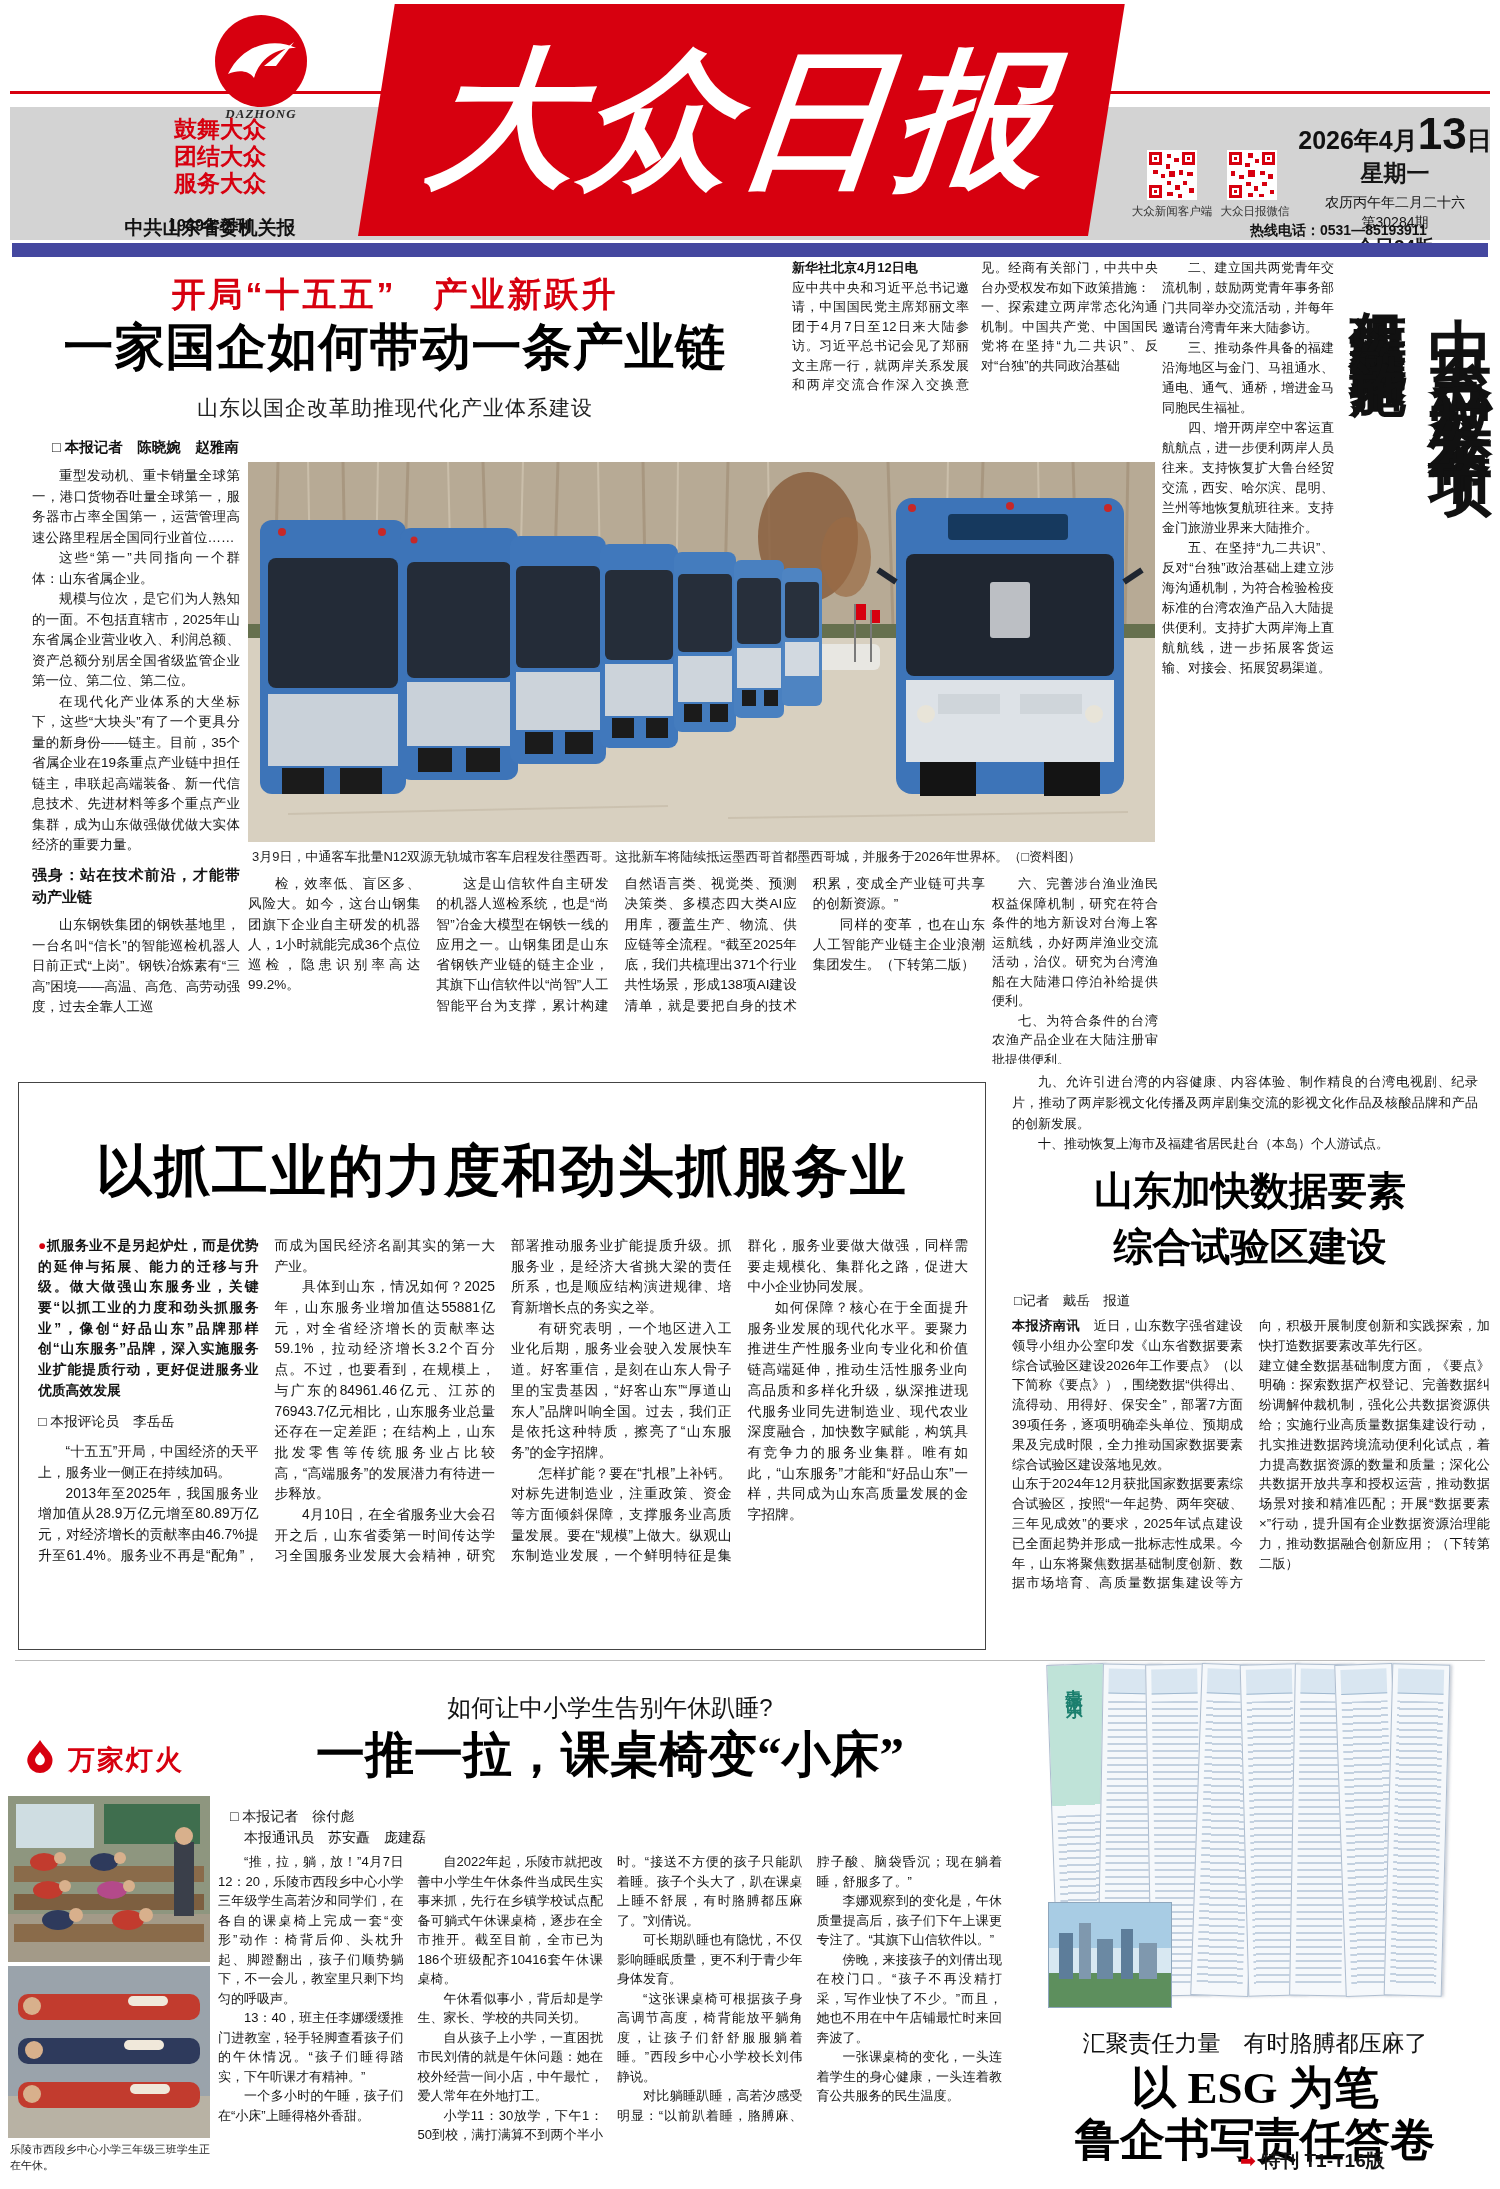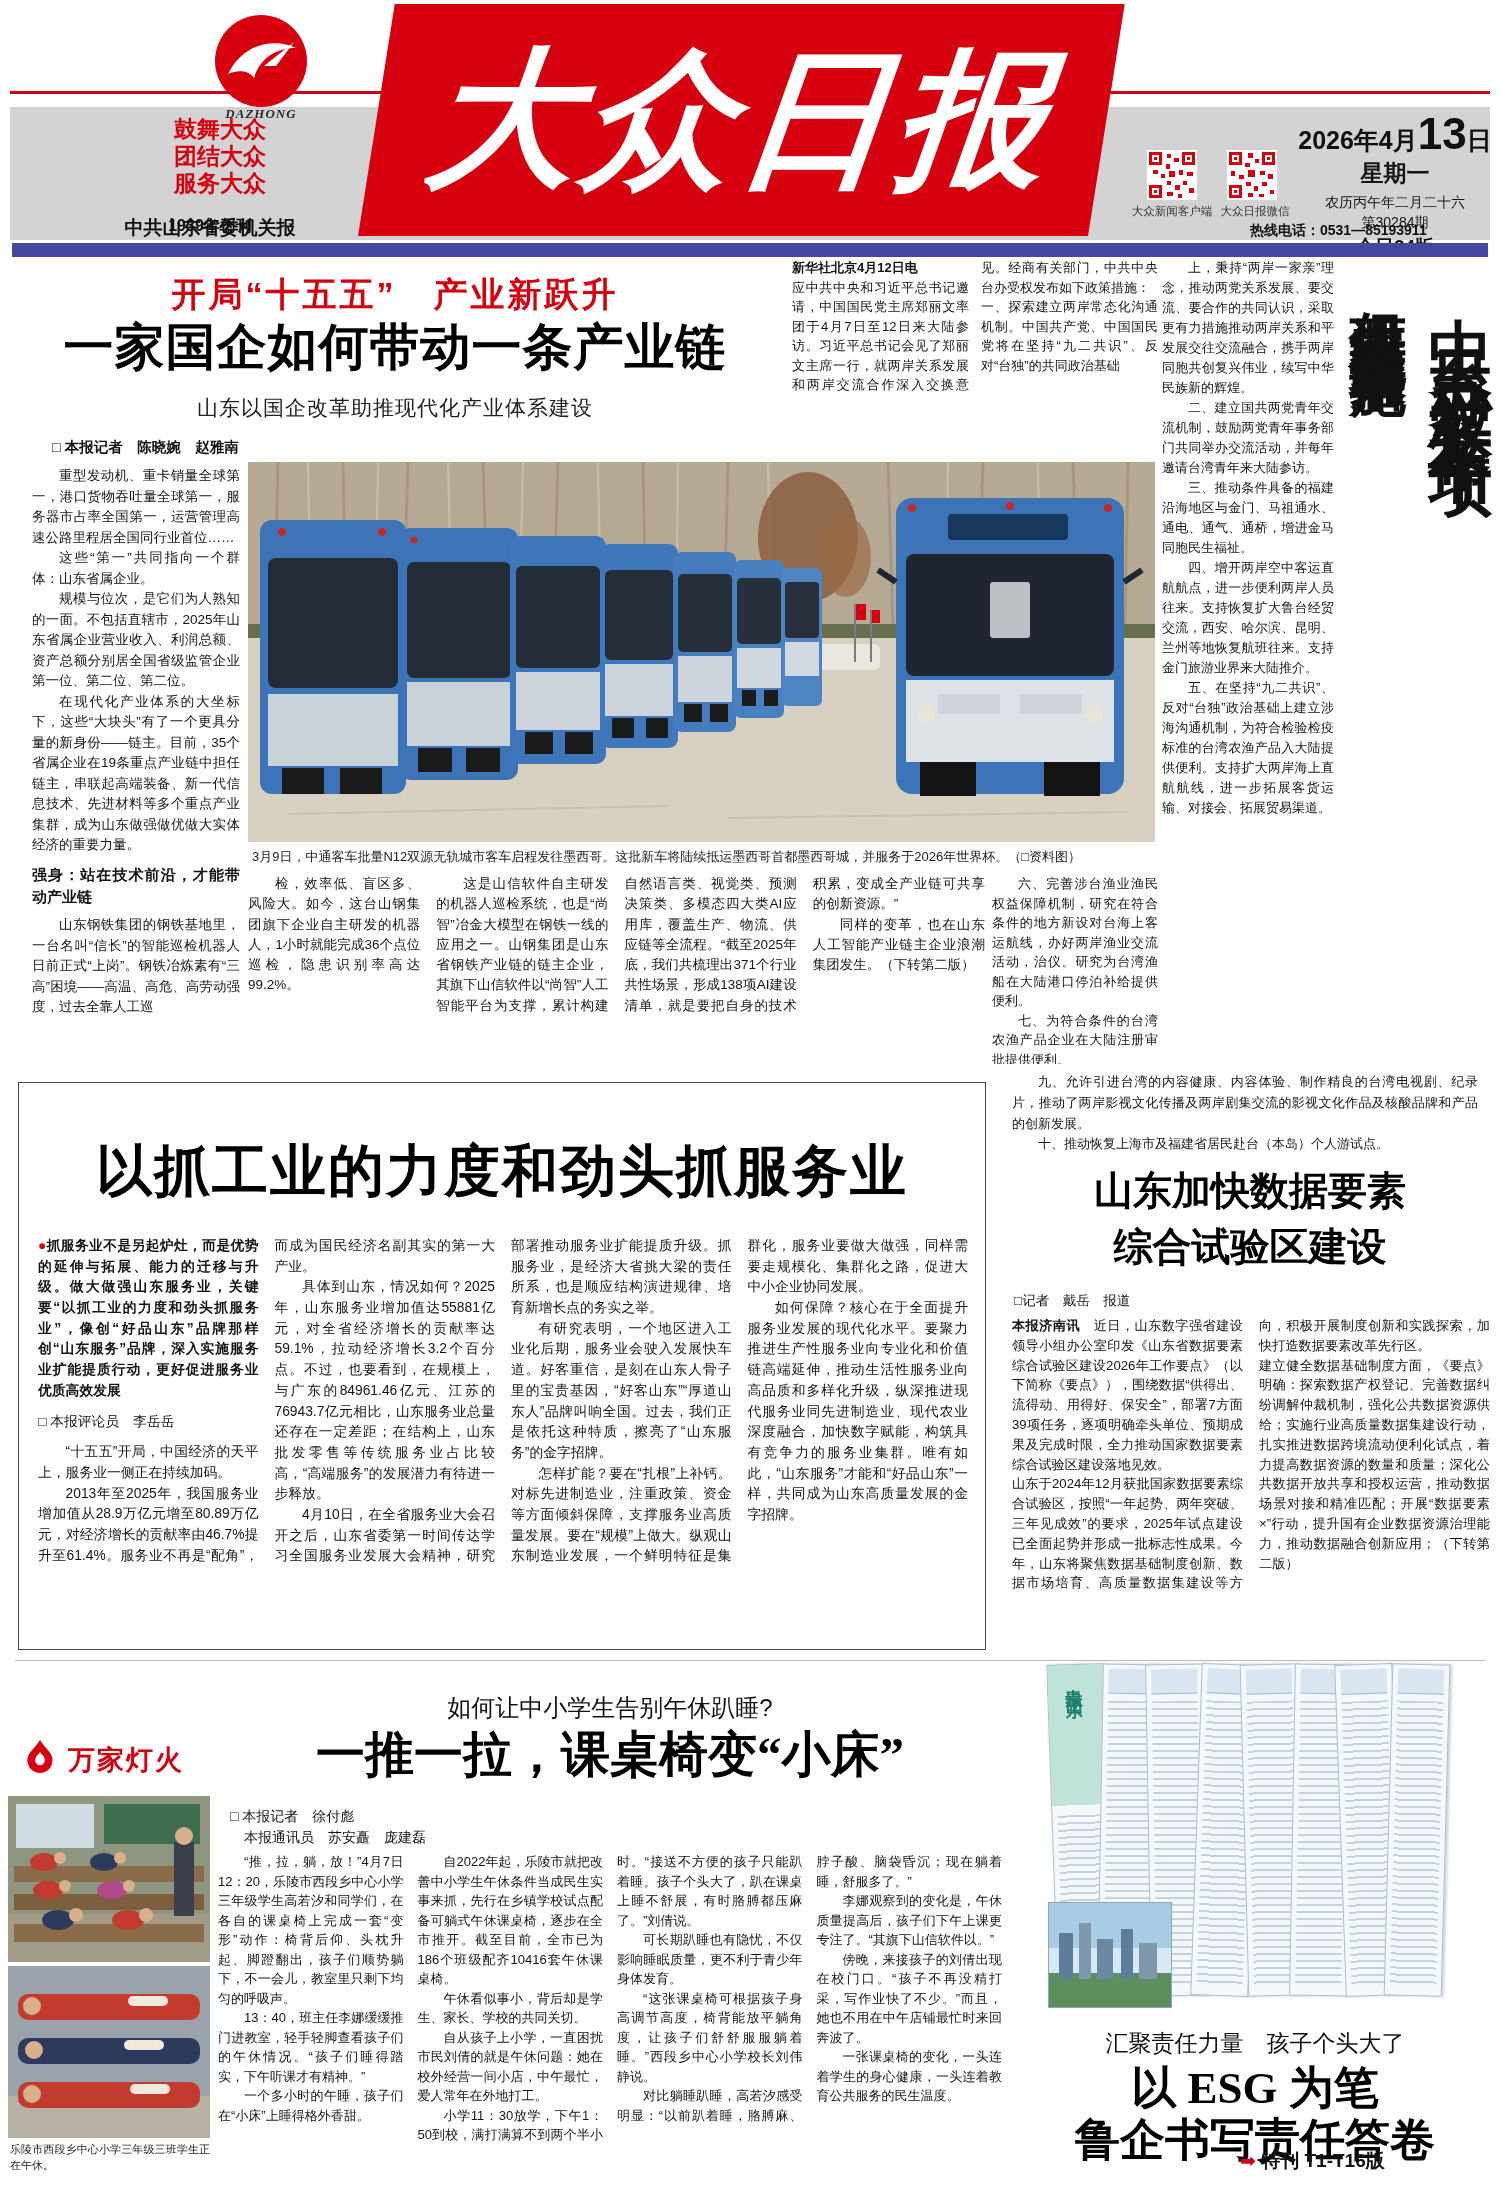--- a/index.html
+++ b/index.html
@@ -265,21 +265,20 @@
         <p class="para">同样的变革，也在山东人工智能产业链主企业浪潮集团发生。（下转第二版）</p>
       </div>
   </div>
 
   <div class="abs cols2 jt clip flow" style="left:792px;top:258px;width:366px;height:200px;font-size:13px;line-height:1.5;">
     <p><b>新华社北京4月12日电</b><span style="white-space:pre-line;margin-left:46px;">　应中共中央和习近平总书记邀请，中国国民党主席郑丽文率团于4月7日至12日来大陆参访。习近平总书记会见了郑丽文主席一行，就两岸关系发展和两岸交流合作深入交换意见。经商有关部门，中共中央台办受权发布如下政策措施：
 一、探索建立两岸常态化沟通机制。中国共产党、中国国民党将在坚持“九二共识”、反对“台独”的共同政治基础</span></p>
   </div>
   <div class="abs jt clip" style="left:1162px;top:258px;width:172px;height:802px;font-size:13px;line-height:1.54;">
     <div>
-        <p class="para">上，秉持“两岸一家亲”理念，推动两党关系发展、要交流、要合作的共同认识，采取更有力措施推动两岸关系和平发展交往交流融合，携手两岸同胞共创复兴伟业，续写中华民族新的辉煌。</p>
         <p class="para">二、建立国共两党青年交流机制，鼓励两党青年事务部门共同举办交流活动，并每年邀请台湾青年来大陆参访。</p>
         <p class="para">三、推动条件具备的福建沿海地区与金门、马祖通水、通电、通气、通桥，增进金马同胞民生福祉。</p>
         <p class="para">四、增开两岸空中客运直航航点，进一步便利两岸人员往来。支持恢复扩大鲁台经贸交流，西安、哈尔滨、昆明、兰州等地恢复航班往来。支持金门旅游业界来大陆推介。</p>
         <p class="para">五、在坚持“九二共识”、反对“台独”政治基础上建立涉海沟通机制，为符合检验检疫标准的台湾农渔产品入大陆提供便利。支持扩大两岸海上直航航线，进一步拓展客货运输、对接会、拓展贸易渠道。</p>
       </div>
   </div>
   <div class="abs jt clip" style="left:992px;top:874px;width:166px;height:190px;font-size:13px;line-height:1.5;">
     <div>
         <p class="para">六、完善涉台渔业渔民权益保障机制，研究在符合条件的地方新设对台海上客运航线，办好两岸渔业交流活动，治仪。研究为台湾渔船在大陆港口停泊补给提供便利。</p>
         <p class="para">七、为符合条件的台湾农渔产品企业在大陆注册审批提供便利。</p>
@@ -438,21 +437,21 @@
       <div style="position:absolute;left:0;top:242px;width:122px;height:104px;border:1px solid #8ea6bc;
                   background:linear-gradient(to bottom,#a8cce4 0 45px,#d8e8f2 45px 70px,#5d8f5d 70px);">
         <div style="position:absolute;left:10px;top:30px;width:14px;height:46px;background:#5d7d9a;"></div>
         <div style="position:absolute;left:30px;top:20px;width:12px;height:56px;background:#7f98ae;"></div>
         <div style="position:absolute;left:48px;top:36px;width:16px;height:40px;background:#6b89a3;"></div>
         <div style="position:absolute;left:72px;top:26px;width:12px;height:50px;background:#5d7d9a;"></div>
         <div style="position:absolute;left:90px;top:40px;width:18px;height:36px;background:#7f98ae;"></div>
       </div>
     </div>
   </div>
-  <div class="abs ctr" style="left:1030px;top:2028px;width:450px;font-size:23px;color:#111;">汇聚责任力量　孩子个头大了</div>
+  <div class="abs ctr" style="left:1030px;top:2028px;width:450px;font-size:23px;color:#111;">汇聚责任力量　有时胳膊都压麻了</div>
   <div class="abs ctr serif" style="left:1030px;top:2058px;width:450px;font-size:45px;font-weight:700;color:#000;">以 ESG 为笔</div>
   <div class="abs ctr serif" style="left:1030px;top:2110px;width:450px;font-size:45px;font-weight:700;color:#000;">鲁企书写责任答卷</div>
   <div class="abs" style="left:1240px;top:2148px;width:240px;text-align:left;font-size:19px;font-weight:800;">
     <span class="red">➡</span>
     <span>特刊 T1-T16版</span>
   </div>
 
 </div>
 
 </body></html>

